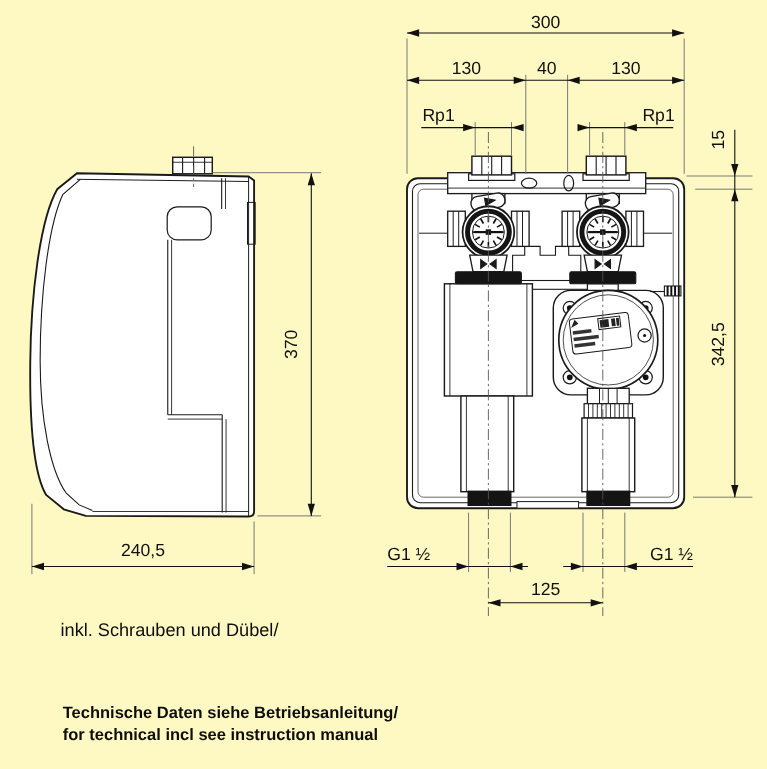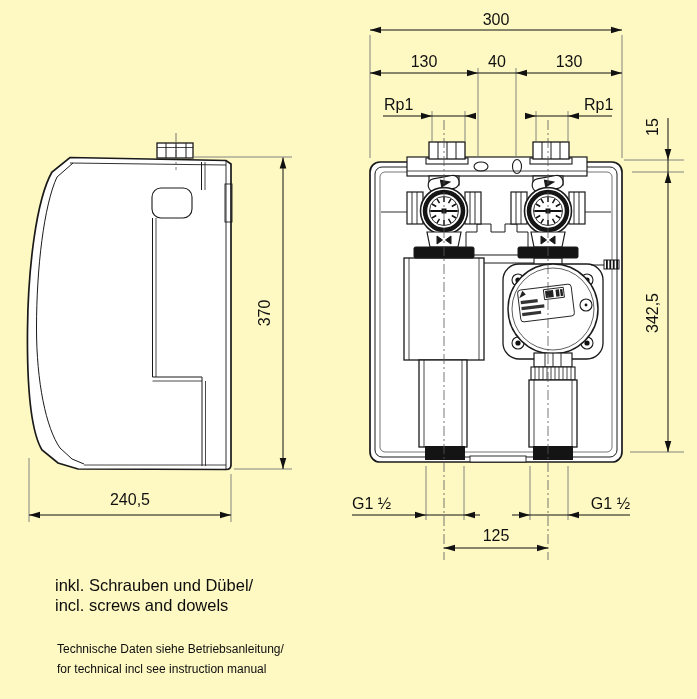--- a/index.html
+++ b/index.html
@@ -1,21 +1,21 @@
 <!DOCTYPE html>
 <html><head>
 <meta charset="utf-8">
 <style>
   html,body{margin:0;padding:0;background:#fff;}
   #stage{position:relative;width:697px;height:699px;background:#fef9c3;overflow:hidden;
          font-family:"Liberation Sans", sans-serif;color:#111;}
   svg{position:absolute;left:0;top:0;}
   svg text{font-family:"Liberation Sans", sans-serif;font-size:16px;fill:#111;}
   .note{position:absolute;font-size:16.5px;line-height:19.5px;color:#0d0d0d;white-space:pre;}
-  .note.bold{font-weight:normal;font-size:12px;line-height:20px;}
+  .note.bold{font-weight:bold;font-size:15px;line-height:20px;}
 </style>
 </head>
 <body>
 
 <div id="stage">
 <svg width="697" height="699" viewBox="0 0 697 699">
 
   <defs>
 
     <g id="valve">
@@ -273,15 +273,15 @@
     <text x="0" y="5" transform="translate(653,127) rotate(-90)" text-anchor="middle">15</text>
     <text x="0" y="5" transform="translate(653,313) rotate(-90)" text-anchor="middle">342,5</text>
     <text x="0" y="5" transform="translate(265,313) rotate(-90)" text-anchor="middle">370</text>
     <text x="130" y="505" text-anchor="middle">240,5</text>
     <text x="352" y="509">G1 ½</text>
     <text x="630" y="509" text-anchor="end">G1 ½</text>
     <text x="496" y="541" text-anchor="middle">125</text>
   </g>
 </svg>
 
-  <div class="note" style="left:55px;top:564px;margin-top:12px;"><span>inkl. Schrauben und Dübel/</span><br><span>incl. screws and dowels</span></div>
+  <div class="note" style="left:55px;top:564px;"><span>inkl. Schrauben und Dübel/</span><br></div>
   <div class="note bold" style="left:57px;top:639px;"><span>Technische Daten siehe Betriebsanleitung/</span><br><span>for technical incl see instruction manual</span></div>
 </div>
 
 </body></html>

